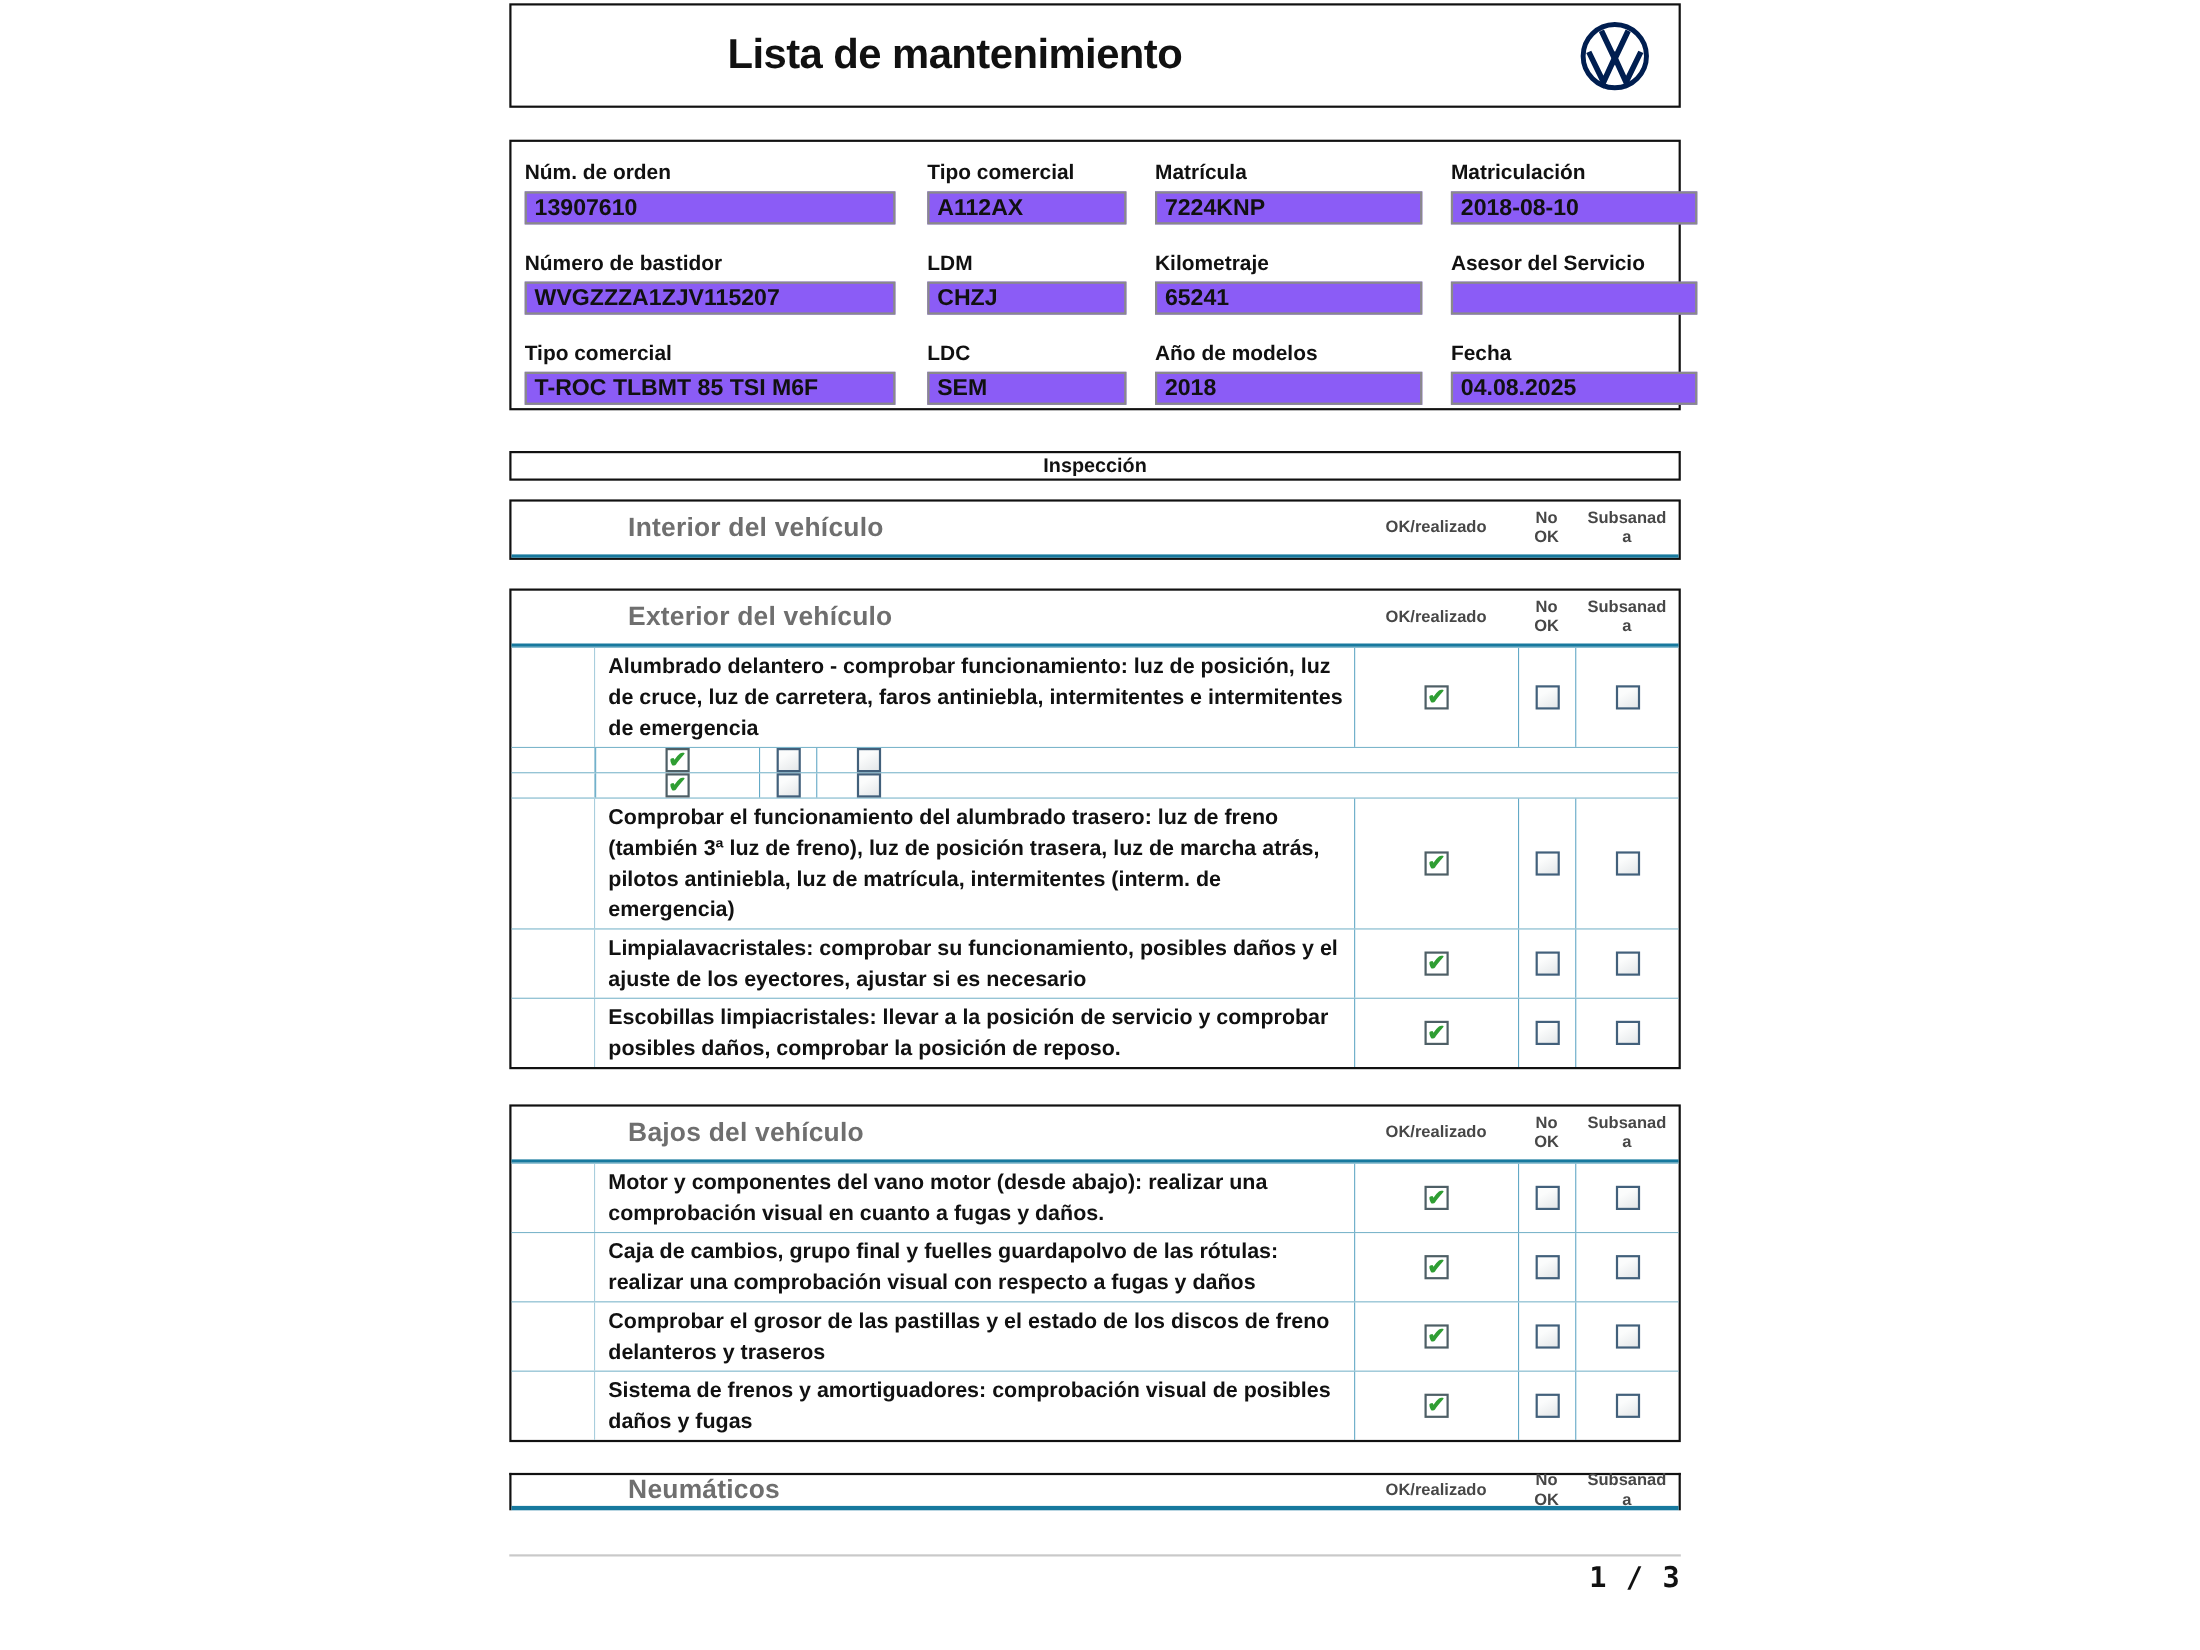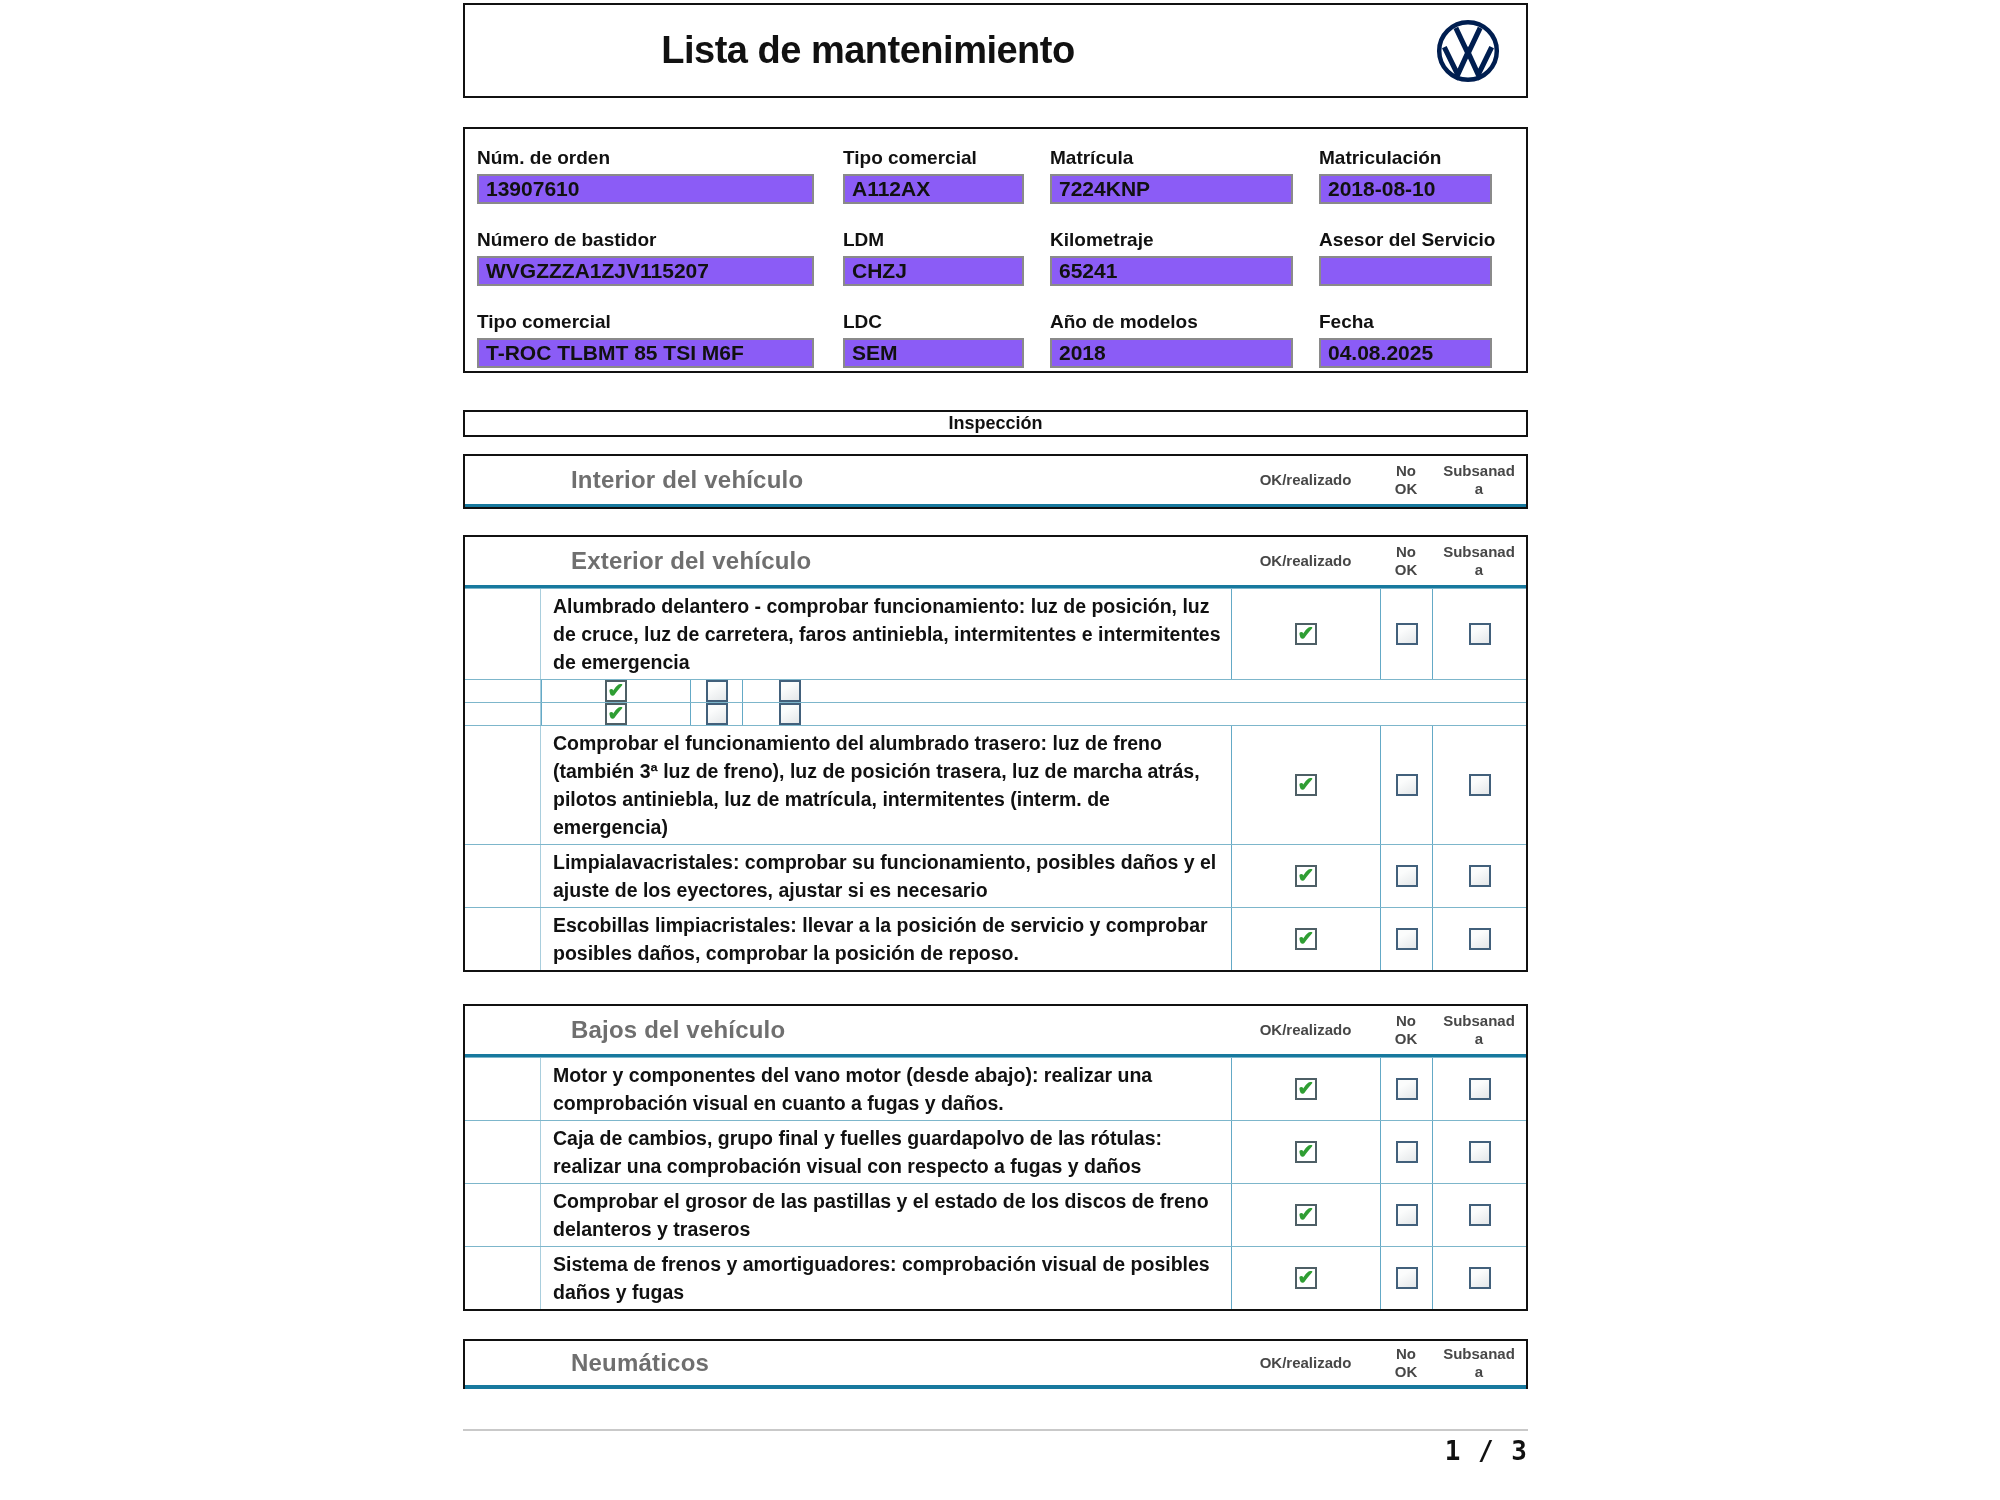--- a/index.html
+++ b/index.html
@@ -15,35 +15,35 @@
 
   
   .form-box { margin-top:29px; height:246px; border:2px solid #111; padding:18px 12px 0 12px;
               display:grid; grid-template-columns:366px 207px 269px 223px; grid-auto-rows:auto; row-gap:22px; }
   .fld .lbl { font-size:19px; font-weight:bold; margin-bottom:5px; white-space:nowrap; }
   .fld .input { height:30px; border:2px solid #8a8a8a; background:#8b5cf6; font-size:21px; font-weight:bold;
                 line-height:26px; padding-left:7px; overflow:hidden; white-space:nowrap; }
   .fld.c1 .input { width:337px; }
   .fld.c2 .input { width:181px; }
   .fld.c3 .input { width:243px; }
-  .fld.c4 .input { width:173px; }
+  .fld.c4 .input { width:224px; }
 
   
   .insp-bar { margin-top:37px; height:27px; border:2px solid #111; text-align:center;
               font-size:18px; font-weight:bold; line-height:23px; }
 
   
   .table { border:2px solid #111; background:#fff; }
   .t1 { margin-top:17px; }
   .t2 { margin-top:26px; }
   .t3 { margin-top:32px; }
   .t4 { margin-top:28px; border-bottom:none; }
 
   .thead { display:flex; align-items:center; height:51px; border-bottom:3px solid #17799e; }
-  .t4 .thead { height:48px; border-bottom:4px solid #17799e; }
+  .t4 .thead { height:32px; border-bottom:4px solid #17799e; }
   .th-title { flex:1; padding-left:106px; font-size:24px; font-weight:bold; color:#6f6f6f; letter-spacing:0.2px; }
   .th-col { font-size:15px; font-weight:bold; color:#474747; text-align:center; line-height:18px; white-space:pre-line; }
   .th-ok  { width:149px; }
   .th-nook{ width:52px; }
   .th-sub { width:94px; }
 
   .row { display:flex; align-items:stretch; border-top:1px solid #7db6cb; }
   .row:first-of-type { border-top:none; }
   .cell-pre  { width:76px; border-right:1px solid #a9cedd; }
   .cell-text { flex:1; padding:3px 6px 3px 12px; font-size:19.5px; font-weight:bold; line-height:28px; }

